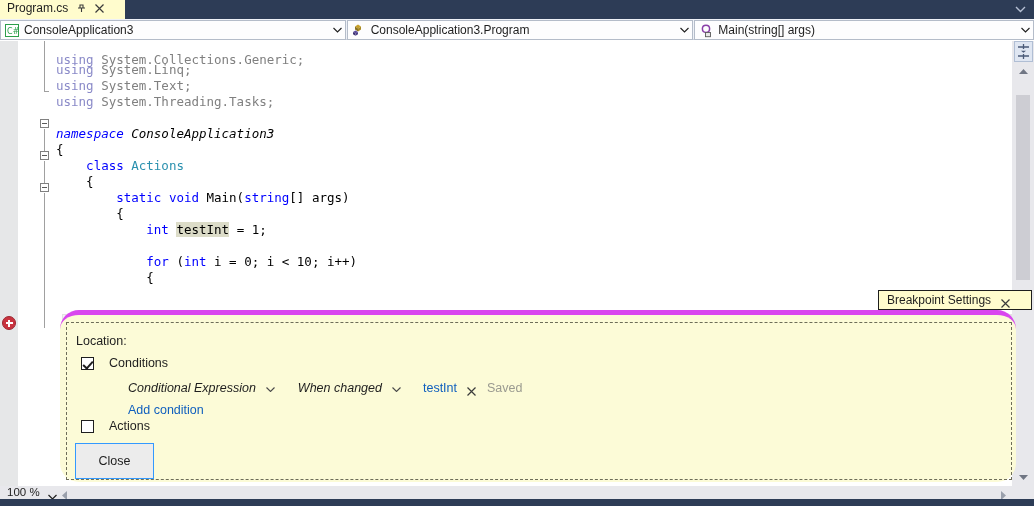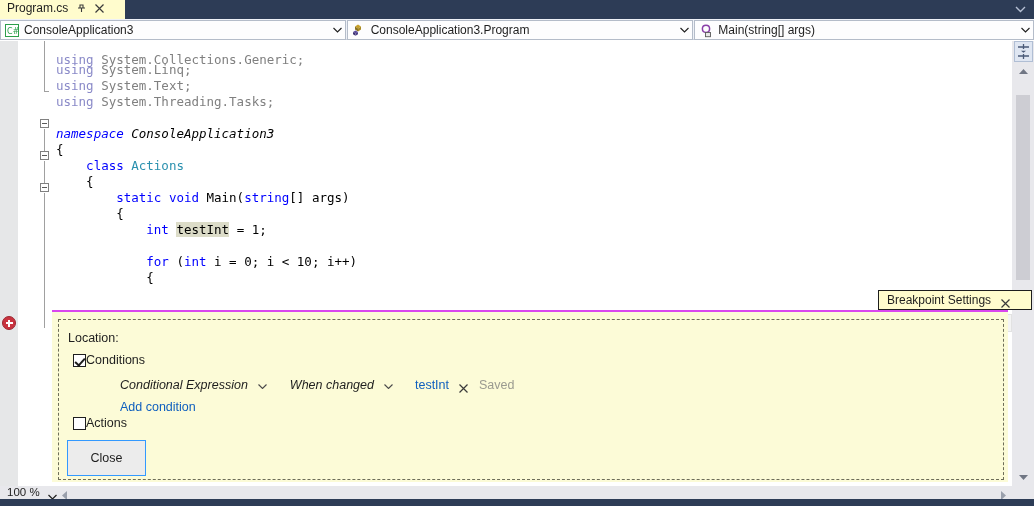--- a/index.html
+++ b/index.html
@@ -156,25 +156,26 @@
     border: 1px solid #1e1e1e;
     display: flex; align-items: center;
     padding: 0 20px 0 8px; z-index: 20;
     cursor: pointer;
   }
   .bp-tabhdr-label { font-size: 12px; color: #1e1e1e; line-height: 18px; }
   .bp-tabhdr-close { margin-left: 9px; width: 11px; height: 11px; cursor: pointer; }
 
   
   .bp-panel {
-    position: absolute; left: 52px; top: 310px;
+    position: absolute; left: 60px; top: 310px;
     width: 956px; height: 172px;
     background: #fcfbd7;
-    border-top: 2px solid #d946ef;
+    border-top: 5px solid #d946ef;
     z-index: 15;
+    border-radius: 19px;
   }
   .bp-panel-inner {
     position: absolute; left: 6px; top: 7px; right: 4px; bottom: 2px;
     border: 1px dashed #6d6d58;
   }
   .bp-row { position: absolute; display: flex; align-items: center; }
   .bp-loc { left: 9px; top: 11px; font-size: 12.5px; white-space: nowrap; }
   .bp-loc .lbl { color: #1e1e1e; }
   .bp-loc .lnk { color: #0f5fbe; cursor: pointer; }
 
@@ -183,21 +184,21 @@
     border: 1px solid #1e1e1e; position: relative;
     cursor: pointer; flex: 0 0 auto;
   }
   .chk.checked::after {
     content: ""; position: absolute;
     left: 3px; top: 1px;
     width: 4px; height: 8px;
     border: solid #1e1e1e; border-width: 0 2px 2px 0;
     transform: rotate(42deg);
   }
-  .chk-label { font-size: 12.5px; color: #1e1e1e; }
+  .chk-label { font-size: 12.5px; color: #1e1e1e; margin-left: 15px; }
 
   .bp-cond { left: 14px; top: 33px; }
   .bp-actions { left: 14px; top: 96px; }
 
   .bp-condrow { left: 61px; top: 58px; }
   .cond-select {
     font-size: 12.5px; color: #1e1e1e;
     display: flex; align-items: center; cursor: pointer; font-style: italic;
   }
   .cond-select .sel-text { white-space: nowrap; }

